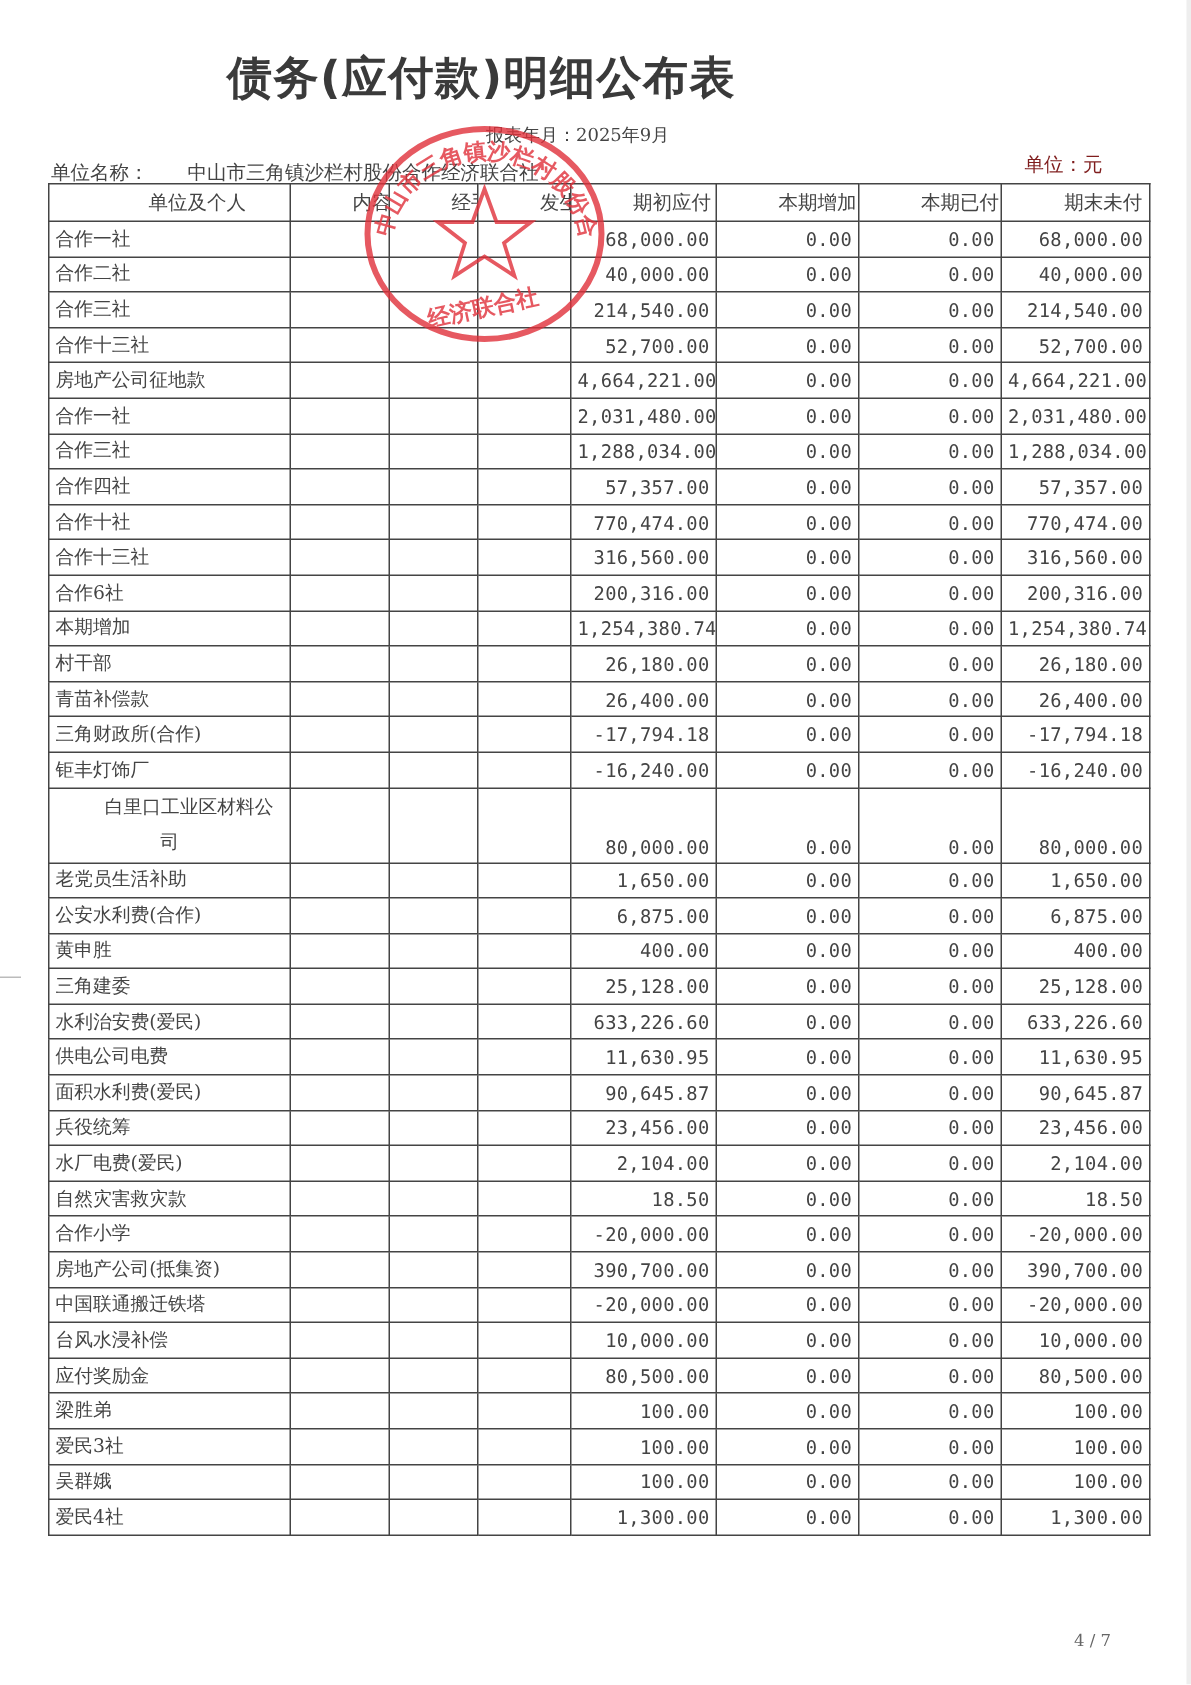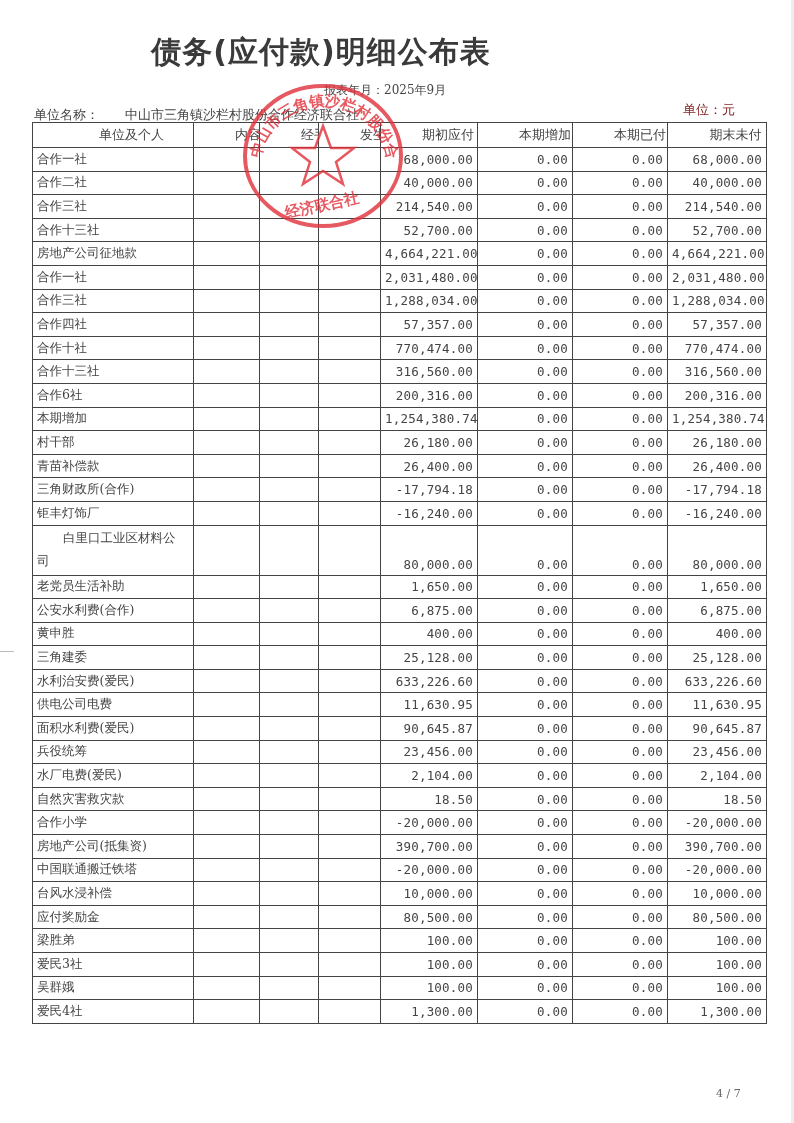--- a/index.html
+++ b/index.html
@@ -16,21 +16,21 @@
                table-layout:fixed; width:734px; }
   table.main td, table.main th { border:1px solid #444; padding:0 4px; font-size:12.5px;
                height:22.6px; white-space:nowrap; overflow:hidden; color:#444; font-weight:normal; }
   table.main th { height:24px; text-align:center; font-size:13px;padding-left:41px; }
   td.name { text-align:left; }
   td.num { text-align:right; font-family:"DejaVu Sans Mono","Liberation Mono",monospace; font-size:12px; letter-spacing:0.2px; }
   td.lv1 { padding-left:22px;font-family:Liberation Mono, monospace; }
   td.lv2 { padding-left:30px;margin-left:48px; }
   td.lv3 { padding-left:38px; }
   tr.tall td { height:46px; vertical-align:bottom; padding-bottom:3px; }
-  tr.tall td.name { vertical-align:top; white-space:normal; line-height:23px; padding-left:4px; }
+  tr.tall td.name { vertical-align:top; white-space:normal; line-height:23px; padding-left:4px;text-align:center; }
   tr.tall td.name .indent { padding-left:26px; }
   .pagenum { position:absolute; left:716px; top:1068px; font-size:11px; color:#666;margin-top:19px; }
   .stamp { position:absolute; left:238px; top:78px; width:170px; height:152px; pointer-events:none; opacity:0.8; }
   .scan-mark { position:absolute; left:0; top:651px; width:14px; height:1px; background:#bbb; }
   .right-edge { position:absolute; right:0; top:0; width:3px; height:1123px; background:#eee; }
 </style>
 </head>
 <body>
 
 <div class="right-edge"></div>

